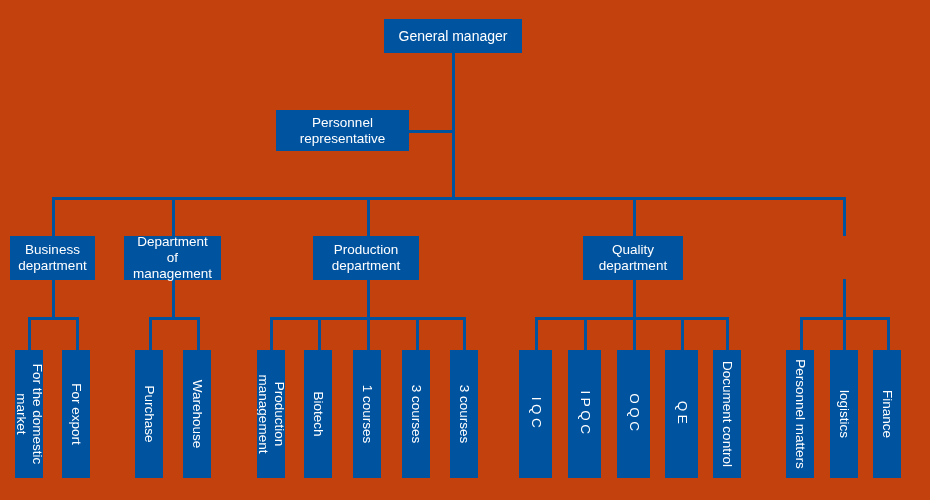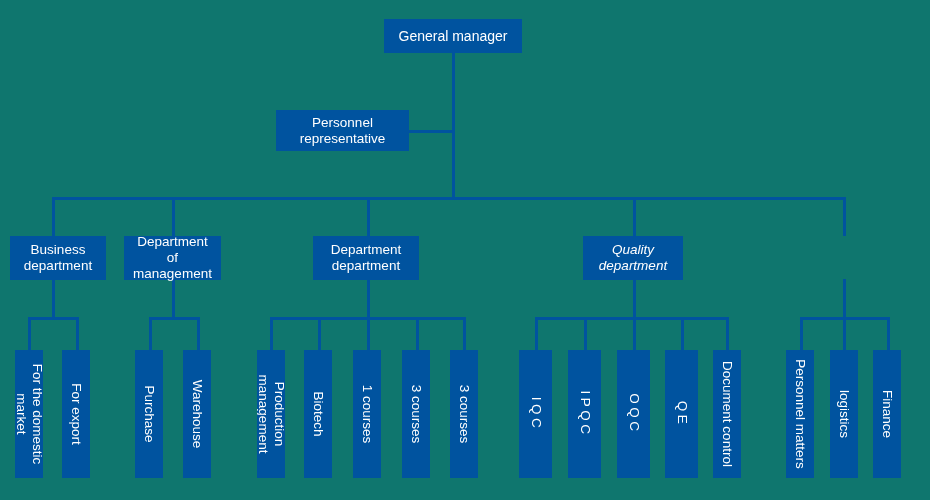--- a/index.html
+++ b/index.html
@@ -7,21 +7,21 @@
     padding: 0;
     background: #ffffff;
   }
   body {
     font-family: "Liberation Sans", sans-serif;
   }
   #org-chart {
     position: relative;
     width: 930px;
     height: 500px;
-    background: #0f766e;
+    background: #c2410c;
     overflow: hidden;
   }
   
   .node {
     position: absolute;
     background: #00539F;
     color: #ffffff;
     box-sizing: border-box;
     display: flex;
     align-items: center;
@@ -114,27 +114,27 @@
   <div class="line-v" style="left:843px; top:279px; height:40px;"></div>
   <div class="line-h" style="left:800px; top:317px; width:90px;"></div>
   <div class="line-v" style="left:800px; top:317px; height:34px;"></div>
   <div class="line-v" style="left:843px; top:317px; height:34px;"></div>
   <div class="line-v" style="left:887px; top:317px; height:34px;"></div>
 
   <div class="node top" style="left:384px; top:19px; width:138px; height:34px;">General manager</div>
 
   <div class="node" style="left:276px; top:110px; width:133px; height:41px;">Personnel representative</div>
 
-  <div class="node dept" style="left:10px; top:236px; width:96px; height:44px;">Business department</div>
+  <div class="node dept" style="left:10px; top:236px; width:85px; height:44px;">Business department</div>
 
   <div class="node dept" style="left:124px; top:236px; width:97px; height:44px;">Department of management</div>
 
-  <div class="node dept" style="left:313px; top:236px; width:106px; height:44px;">Department department</div>
+  <div class="node dept" style="left:313px; top:236px; width:106px; height:44px;">Production department</div>
 
-  <div class="node dept" style="left:583px; top:236px; width:100px; height:44px;font-style:italic;">Quality department</div>
+  <div class="node dept" style="left:583px; top:236px; width:100px; height:44px;">Quality department</div>
 
 
   <div class="leaf" style="left:15px; top:350px; width:28px; height:128px;">
     <span class="vtext" style="width:124px; white-space:normal;">For the domestic market</span>
   </div>
   <div class="leaf" style="left:62px; top:350px; width:28px; height:128px;">
     <span class="vtext">For export</span>
   </div>
 
   <div class="leaf" style="left:135px; top:350px; width:28px; height:128px;">

